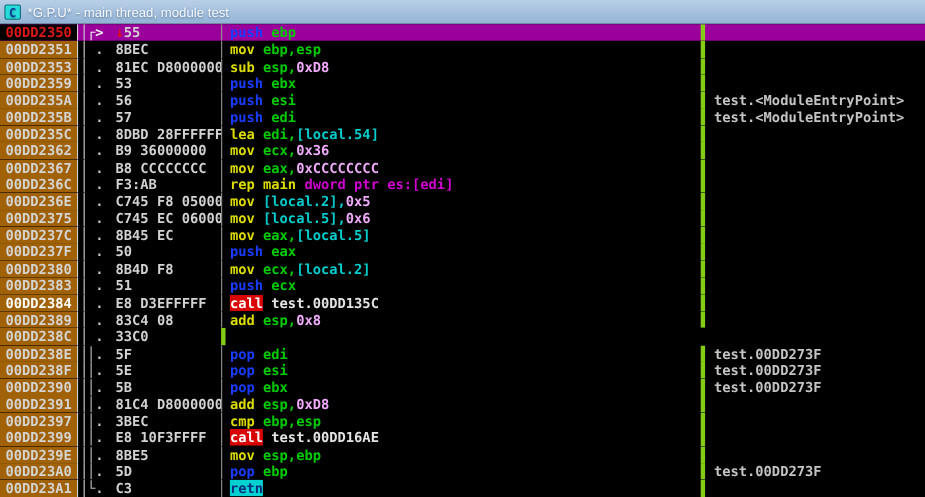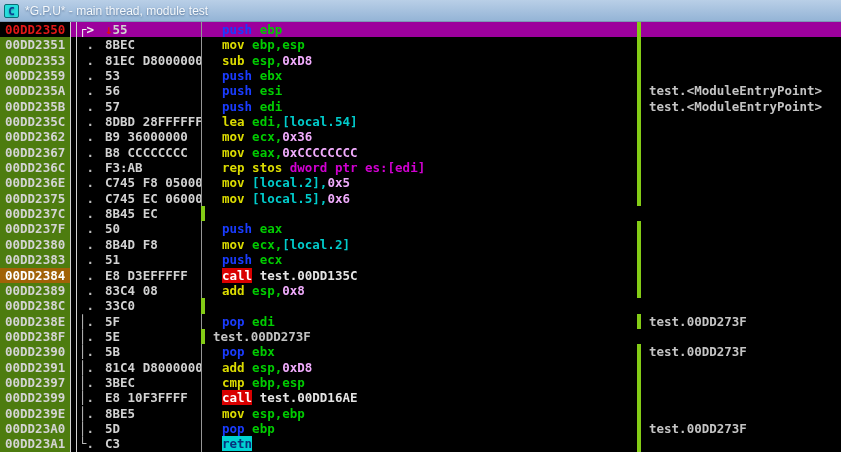--- a/index.html
+++ b/index.html
@@ -24,27 +24,27 @@
   .pane {
     flex:1; background:#000; position:relative;
     font:bold 12.5px/15.357px "DejaVu Sans Mono", monospace;
     white-space:pre;
   }
   .row { display:flex; height:15.357px; overflow:hidden; }
   .row.sel { background:#9c009c; }
   .row.sel .addr { background:#000; }
   .row.sel .marker { color:#f0f0f0; }
 
-  .addr  { width:70px; flex:none; padding-left:5px; color:#d4d4d4; background:#4d7c0f; overflow:hidden; }
+  .addr  { width:70px; flex:none; padding-left:5px; color:#d4d4d4; background:#a16207; overflow:hidden; }
   .addr.cur { color:#e21717; }
   .addr.bp  { background:#a16207; color:#ffffff; }
   .colsep { width:7px; flex:none; border-left:1px solid #d2d2d2; border-right:1px solid #d2d2d2; }
   .marker { width:28px; flex:none; padding-left:2px; color:#bdbdbd; overflow:hidden; }
   .bytes  { width:96px; flex:none; color:#d2d2d2; overflow:hidden; }
-  .disasm { width:436px; flex:none; border-left:1px solid #969696; padding-left:20px; overflow:hidden; }
+  .disasm { width:436px; flex:none; border-left:1px solid #969696; padding-left:7px; overflow:hidden; }
   .comment{ flex:1; border-left:4px solid #84cc16; padding-left:8px; color:#c4c4c4; overflow:hidden; }
 
   .c-b { color:#1a3cff; }          
   .c-y { color:#dcdc00;text-align:center; }          
   .c-g { color:#00cc00; }          
   .c-o { color:#f0abfc;margin-top:30px; }          
   .c-c { color:#00cccc; }          
   .c-m { color:#d000d0; }          
   .c-w { color:#e4e4e4;margin-top:45px; }          
   .c-callbg { background:#d90000; color:#ffffff; }
@@ -122,41 +122,42 @@
     <span class="colsep"></span>
     <span class="marker"> .</span>
     <span class="bytes"><span>B8 CCCCCCCC</span></span>
     <span class="disasm"><span class="c-y">mov </span><span class="c-g">eax,</span><span class="c-o">0xCCCCCCCC</span></span>
     <span class="comment"></span>
   </div><div class="row">
     <span class="addr">00DD236C</span>
     <span class="colsep"></span>
     <span class="marker"> .</span>
     <span class="bytes"><span>F3:AB</span></span>
-    <span class="disasm"><span class="c-y">rep stos </span><span class="c-m">dword ptr es:[edi]</span></span>
+    <span class="disasm"><span class="c-y">rep main </span><span class="c-m">dword ptr es:[edi]</span></span>
     <span class="comment"></span>
   </div><div class="row">
     <span class="addr">00DD236E</span>
     <span class="colsep"></span>
     <span class="marker"> .</span>
     <span class="bytes"><span>C745 F8 05000000</span></span>
     <span class="disasm"><span class="c-y">mov </span><span class="c-c">[local.2],</span><span class="c-o">0x5</span></span>
     <span class="comment"></span>
   </div><div class="row">
     <span class="addr">00DD2375</span>
     <span class="colsep"></span>
     <span class="marker"> .</span>
     <span class="bytes"><span>C745 EC 06000000</span></span>
     <span class="disasm"><span class="c-y">mov </span><span class="c-c">[local.5],</span><span class="c-o">0x6</span></span>
     <span class="comment"></span>
   </div><div class="row">
     <span class="addr">00DD237C</span>
     <span class="colsep"></span>
     <span class="marker"> .</span>
     <span class="bytes"><span>8B45 EC</span></span>
+    <span class="disasm"><span class="c-y">mov </span><span class="c-g">eax,</span><span class="c-c">[local.5]</span></span>
     <span class="comment"></span>
   </div><div class="row">
     <span class="addr">00DD237F</span>
     <span class="colsep"></span>
     <span class="marker"> .</span>
     <span class="bytes"><span>50</span></span>
     <span class="disasm"><span class="c-b">push </span><span class="c-g">eax</span></span>
     <span class="comment"></span>
   </div><div class="row">
     <span class="addr">00DD2380</span>
@@ -197,20 +198,21 @@
     <span class="colsep"></span>
     <span class="marker">│.</span>
     <span class="bytes"><span>5F</span></span>
     <span class="disasm"><span class="c-b">pop </span><span class="c-g">edi</span></span>
     <span class="comment">test.00DD273F</span>
   </div><div class="row">
     <span class="addr">00DD238F</span>
     <span class="colsep"></span>
     <span class="marker">│.</span>
     <span class="bytes"><span>5E</span></span>
+    <span class="disasm"><span class="c-b">pop </span><span class="c-g">esi</span></span>
     <span class="comment">test.00DD273F</span>
   </div><div class="row">
     <span class="addr">00DD2390</span>
     <span class="colsep"></span>
     <span class="marker">│.</span>
     <span class="bytes"><span>5B</span></span>
     <span class="disasm"><span class="c-b">pop </span><span class="c-g">ebx</span></span>
     <span class="comment">test.00DD273F</span>
   </div><div class="row">
     <span class="addr">00DD2391</span>

